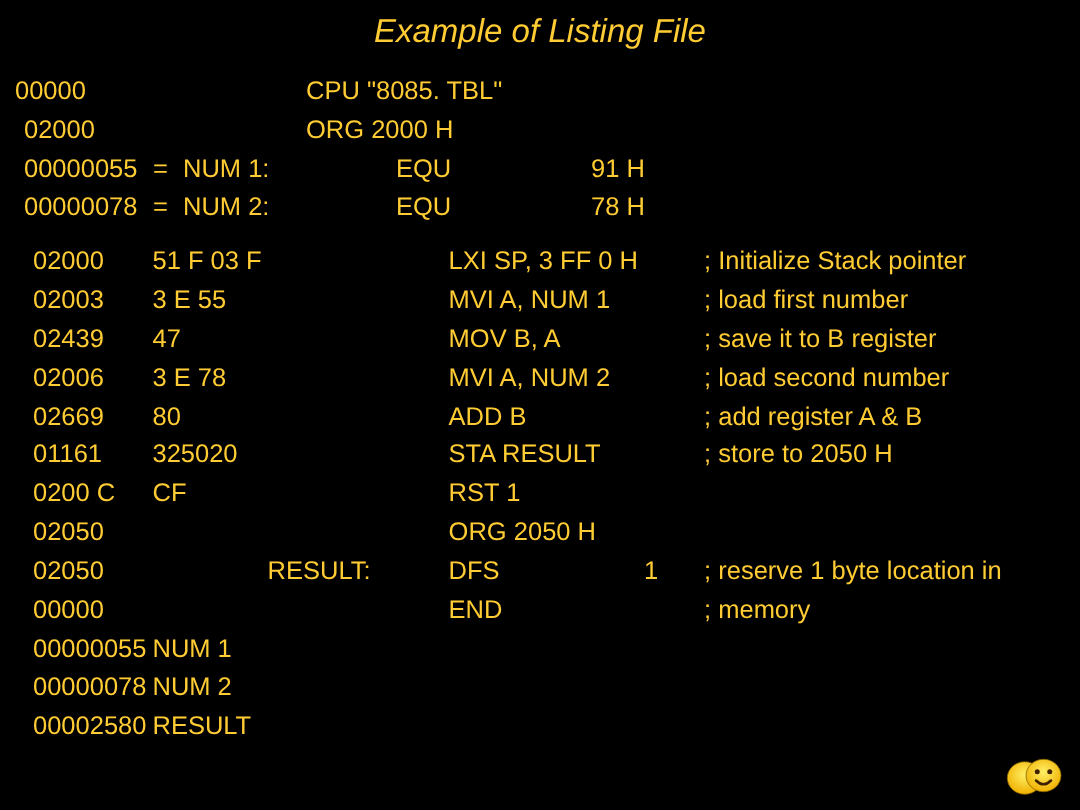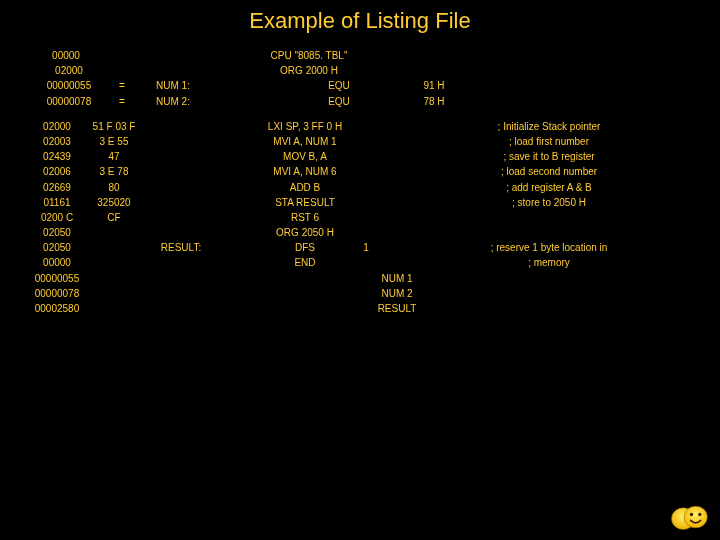--- a/index.html
+++ b/index.html
@@ -11,26 +11,26 @@
     color: #ffcc33;
     overflow: hidden;
     position: relative;
   }
   .title {
     text-align: center;
     font-size: 22px;
     padding-top: 8px;
     padding-bottom: 14px;
     font-weight: normal;
+    font-style: italic;
   }
   .content {
-    font-size: 10px;
+    font-size: 17px;
     line-height: 1.52;
-    padding: 0 20px;
-    text-align: center;
+    padding: 0 8px;
   }
   table.listing {
     border-collapse: collapse;
     width: 100%;
   }
   table.listing td {
     padding: 0 2px;
     vertical-align: top;
     white-space: nowrap;
   }
@@ -114,21 +114,21 @@
       <td>47</td>
       <td></td>
       <td style="padding-left:50px">MOV B, A</td>
       <td></td>
       <td>; save it to B register</td>
     </tr>
     <tr>
       <td>02006</td>
       <td>3 E 78</td>
       <td></td>
-      <td style="padding-left:50px">MVI A, NUM 6</td>
+      <td style="padding-left:50px">MVI A, NUM 2</td>
       <td></td>
       <td>; load second number</td>
     </tr>
     <tr>
       <td>02669</td>
       <td>80</td>
       <td></td>
       <td style="padding-left:50px">ADD B</td>
       <td></td>
       <td>; add register A &amp; B</td>
@@ -138,21 +138,21 @@
       <td>325020</td>
       <td></td>
       <td style="padding-left:50px">STA RESULT</td>
       <td></td>
       <td>; store to 2050 H</td>
     </tr>
     <tr>
       <td>0200 C</td>
       <td>CF</td>
       <td></td>
-      <td style="padding-left:50px">RST 6</td>
+      <td style="padding-left:50px">RST 1</td>
       <td></td>
       <td></td>
     </tr>
     <tr>
       <td>02050</td>
       <td></td>
       <td></td>
       <td style="padding-left:50px">ORG 2050 H</td>
       <td></td>
       <td></td>

